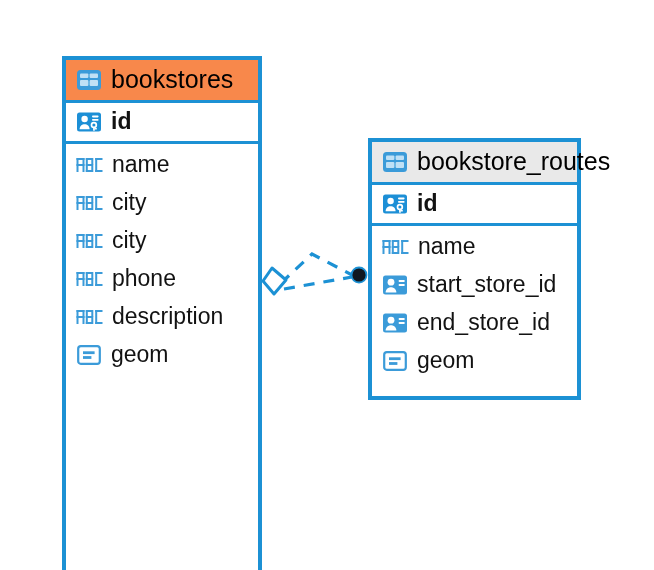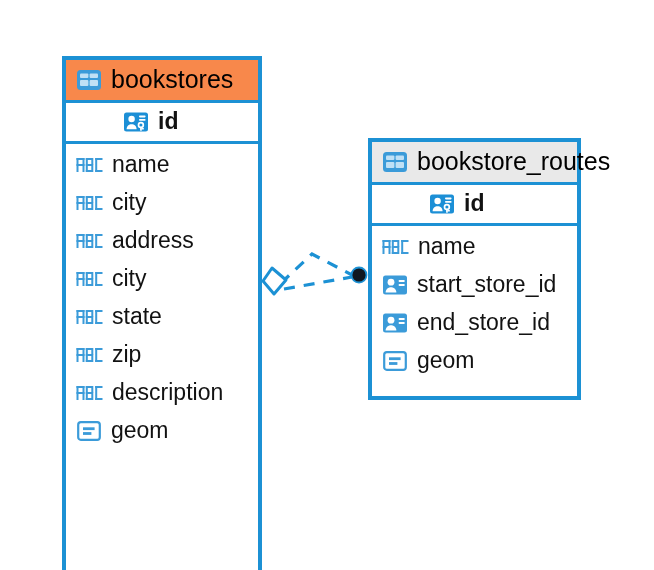--- a/index.html
+++ b/index.html
@@ -43,21 +43,20 @@
   .entity-title {
     font-size: 25px;
     color: #000000;
     line-height: 1.1;
     white-space: nowrap;
   }
 
   .pk-section {
     border-top: 3px solid #1C91D4;
     border-bottom: 3px solid #1C91D4;
-    padding-left: 47px;
   }
 
   .field-row {
     display: flex;
     align-items: center;
     gap: 9px;
     padding: 3px 10px;
     box-sizing: border-box;
     min-height: 38px;
   }
@@ -162,40 +161,20 @@
             <rect x="15.3" y="1" width="2" height="7"></rect>
               <rect x="15.3" y="7.5" width="2" height="7.5"></rect>
             <rect x="19.2" y="1" width="2" height="14"></rect>
             <rect x="19.2" y="1" width="7.3" height="2"></rect>
               <rect x="19.2" y="13" width="7.3" height="2"></rect>
           </g>
         </svg>
         <span class="field-label">city</span>
       </div>
 
-      <div class="field-row">
-        <svg class="icon abc" viewBox="0 0 27 16">
-          <g fill="#3B9BD9">
-            <rect x="0.5" y="1" width="2" height="14"></rect>
-              <rect x="6.5" y="1" width="2" height="14"></rect>
-            <rect x="0.5" y="1" width="8" height="2"></rect>
-              <rect x="0.5" y="7" width="8" height="2"></rect>
-            <rect x="9.8" y="1" width="2" height="14"></rect>
-            <rect x="9.8" y="1" width="7" height="2"></rect>
-              <rect x="9.8" y="7" width="7" height="2"></rect>
-            <rect x="9.8" y="13" width="7" height="2"></rect>
-            <rect x="15.3" y="1" width="2" height="7"></rect>
-              <rect x="15.3" y="7.5" width="2" height="7.5"></rect>
-            <rect x="19.2" y="1" width="2" height="14"></rect>
-            <rect x="19.2" y="1" width="7.3" height="2"></rect>
-              <rect x="19.2" y="13" width="7.3" height="2"></rect>
-          </g>
-        </svg>
-        <span class="field-label">address</span>
-      </div>
 
 
       <div class="field-row">
         <svg class="icon abc" viewBox="0 0 27 16">
           <g fill="#3B9BD9">
             <rect x="0.5" y="1" width="2" height="14"></rect>
               <rect x="6.5" y="1" width="2" height="14"></rect>
             <rect x="0.5" y="1" width="8" height="2"></rect>
               <rect x="0.5" y="7" width="8" height="2"></rect>
             <rect x="9.8" y="1" width="2" height="14"></rect>
@@ -223,43 +202,23 @@
             <rect x="9.8" y="1" width="7" height="2"></rect>
               <rect x="9.8" y="7" width="7" height="2"></rect>
             <rect x="9.8" y="13" width="7" height="2"></rect>
             <rect x="15.3" y="1" width="2" height="7"></rect>
               <rect x="15.3" y="7.5" width="2" height="7.5"></rect>
             <rect x="19.2" y="1" width="2" height="14"></rect>
             <rect x="19.2" y="1" width="7.3" height="2"></rect>
               <rect x="19.2" y="13" width="7.3" height="2"></rect>
           </g>
         </svg>
-        <span class="field-label">state</span>
-      </div>
-
-      <div class="field-row">
-        <svg class="icon abc" viewBox="0 0 27 16">
-          <g fill="#3B9BD9">
-            <rect x="0.5" y="1" width="2" height="14"></rect>
-              <rect x="6.5" y="1" width="2" height="14"></rect>
-            <rect x="0.5" y="1" width="8" height="2"></rect>
-              <rect x="0.5" y="7" width="8" height="2"></rect>
-            <rect x="9.8" y="1" width="2" height="14"></rect>
-            <rect x="9.8" y="1" width="7" height="2"></rect>
-              <rect x="9.8" y="7" width="7" height="2"></rect>
-            <rect x="9.8" y="13" width="7" height="2"></rect>
-            <rect x="15.3" y="1" width="2" height="7"></rect>
-              <rect x="15.3" y="7.5" width="2" height="7.5"></rect>
-            <rect x="19.2" y="1" width="2" height="14"></rect>
-            <rect x="19.2" y="1" width="7.3" height="2"></rect>
-              <rect x="19.2" y="13" width="7.3" height="2"></rect>
-          </g>
-        </svg>
-        <span class="field-label">zip</span>
-      </div>
+        <span class="field-label">phone</span>
+      </div>
+
 
       <div class="field-row">
         <svg class="icon abc" viewBox="0 0 27 16">
           <g fill="#3B9BD9">
             <rect x="0.5" y="1" width="2" height="14"></rect>
               <rect x="6.5" y="1" width="2" height="14"></rect>
             <rect x="0.5" y="1" width="8" height="2"></rect>
               <rect x="0.5" y="7" width="8" height="2"></rect>
             <rect x="9.8" y="1" width="2" height="14"></rect>
             <rect x="9.8" y="1" width="7" height="2"></rect>

